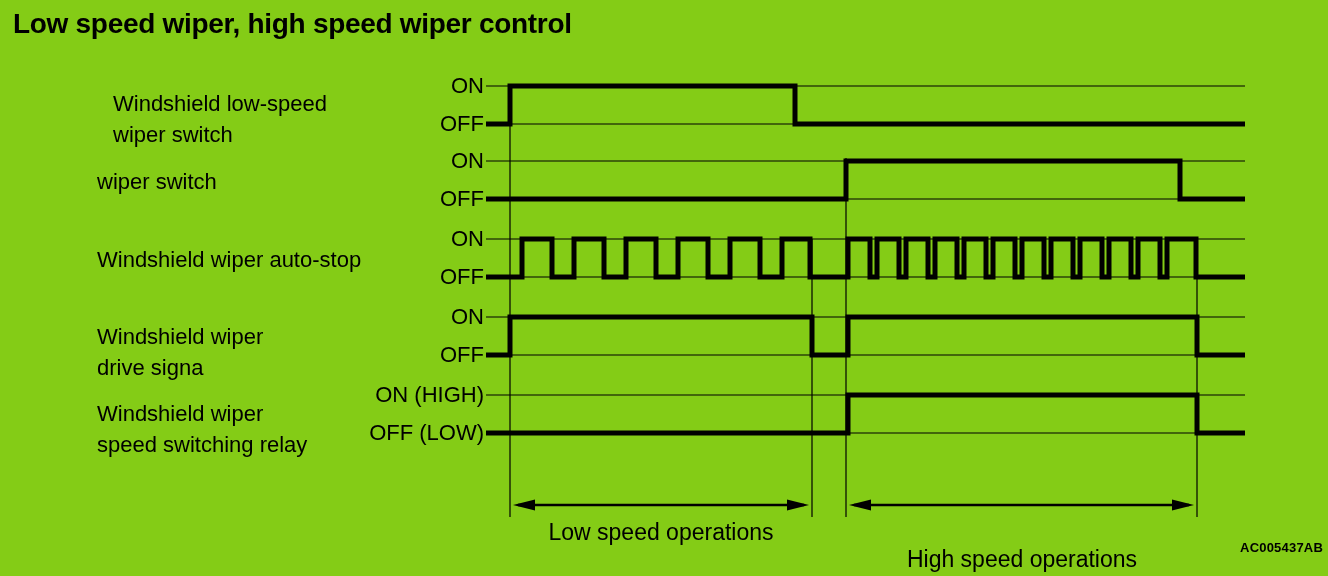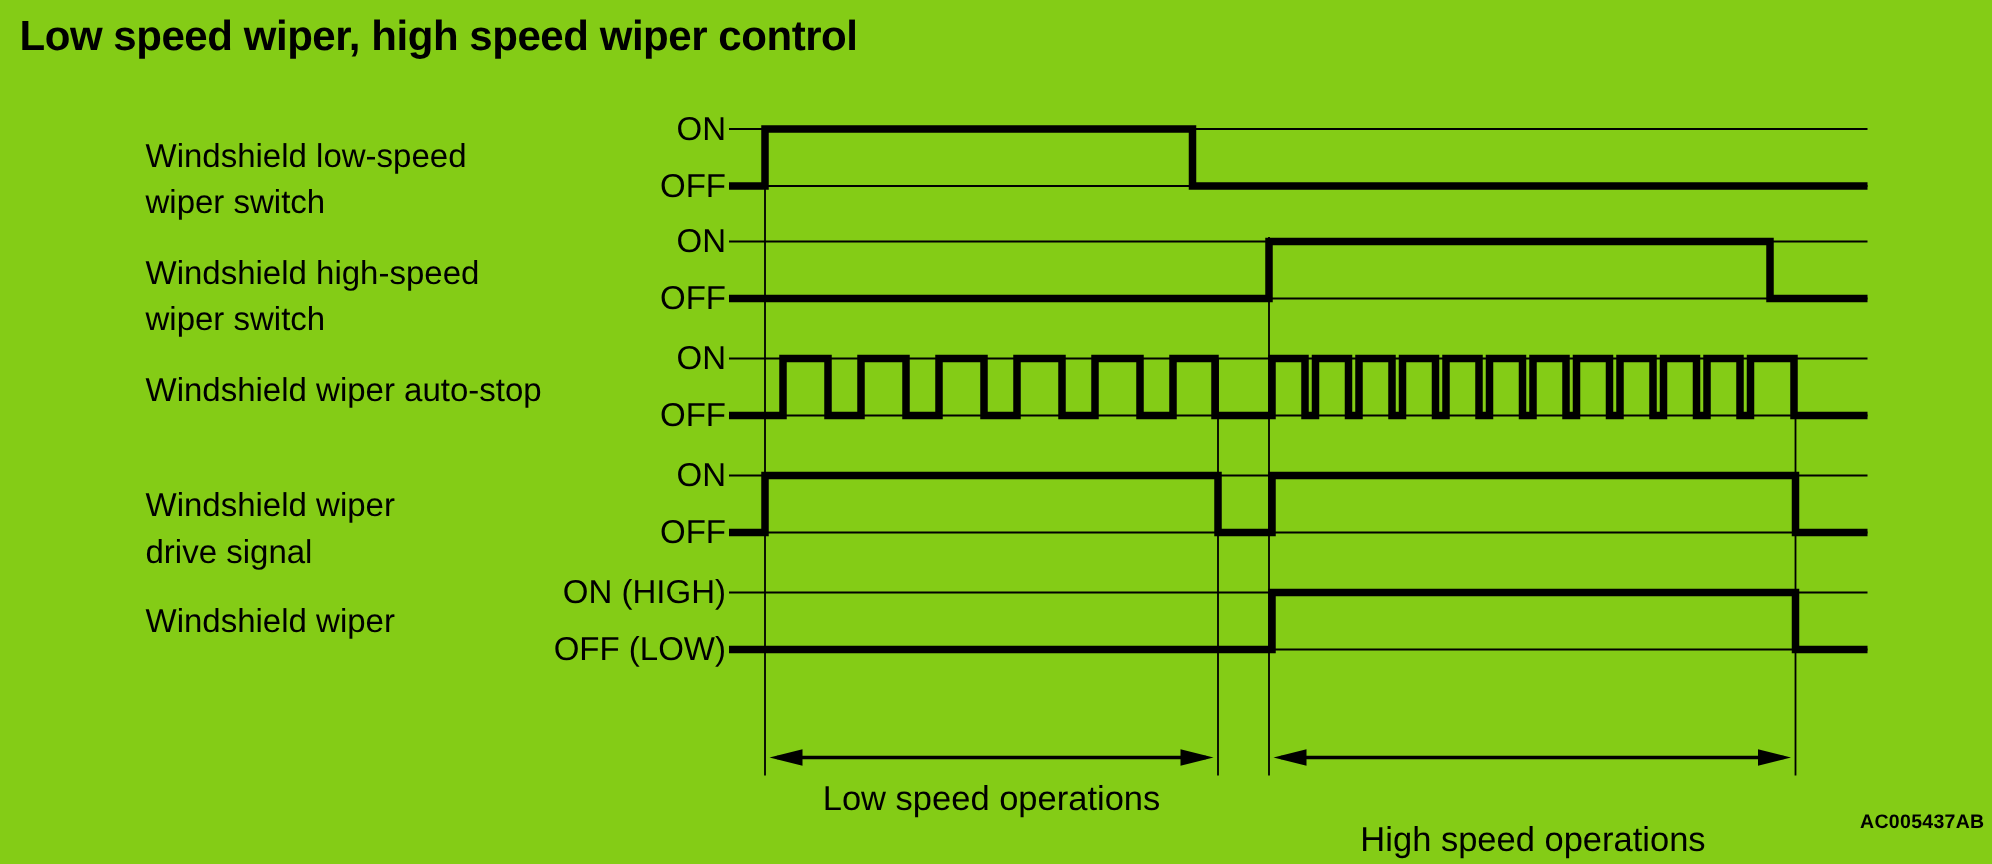--- a/index.html
+++ b/index.html
@@ -61,45 +61,45 @@
       <line x1="846" y1="158" x2="846" y2="517" stroke="#000000" stroke-width="1.2"></line>
       <line x1="1197" y1="239" x2="1197" y2="517" stroke="#000000" stroke-width="1.2"></line>
       <line x1="518" y1="505" x2="804" y2="505" stroke="#000000" stroke-width="2.4"></line>
       <polygon points="513,505 535,499.5 535,510.5" fill="#000000"></polygon>
       <polygon points="809,505 787,499.5 787,510.5" fill="#000000"></polygon>
       <line x1="854" y1="505" x2="1189" y2="505" stroke="#000000" stroke-width="2.4"></line>
       <polygon points="849,505 871,499.5 871,510.5" fill="#000000"></polygon>
       <polygon points="1194,505 1172,499.5 1172,510.5" fill="#000000"></polygon>
     </svg>
   <div id="labels-layer">
-      <div class="sig-label" style="top: 88px;">
+      <div class="sig-label" style="top: 88px; margin-left: 16px;">
         <div>Windshield low-speed</div>
         <div>wiper switch</div>
       </div>
       <div class="lvl-label" style="top: 72px;">ON</div>
       <div class="lvl-label" style="top: 110px;">OFF</div>
       <div class="sig-label" style="top: 166px;">
-        <div>Windshield high-speed</div>
         <div>wiper switch</div>
       </div>
       <div class="lvl-label" style="top: 147px;">ON</div>
       <div class="lvl-label" style="top: 185px;">OFF</div>
       <div class="sig-label" style="top: 244px; text-align: right;">
         <div>Windshield wiper auto-stop</div>
       </div>
       <div class="lvl-label" style="top: 225px;">ON</div>
       <div class="lvl-label" style="top: 263px;">OFF</div>
       <div class="sig-label" style="top: 321px;">
         <div>Windshield wiper</div>
-        <div>drive signal</div>
+        <div>drive signa</div>
       </div>
       <div class="lvl-label" style="top: 303px;">ON</div>
       <div class="lvl-label" style="top: 341px;">OFF</div>
       <div class="sig-label" style="top: 398px;">
         <div>Windshield wiper</div>
+        <div>speed switching relay</div>
       </div>
       <div class="lvl-label" style="top: 381px;">ON (HIGH)</div>
       <div class="lvl-label" style="top: 419px;">OFF (LOW)</div>
       <div class="span-label" style="left: 451px; top: 519px;">Low speed operations</div>
       <div class="span-label" style="left: 812px; top: 546px;">High speed operations</div>
     </div>
   <div class="figure-code">AC005437AB</div>
 </div>
 
 </body></html>

